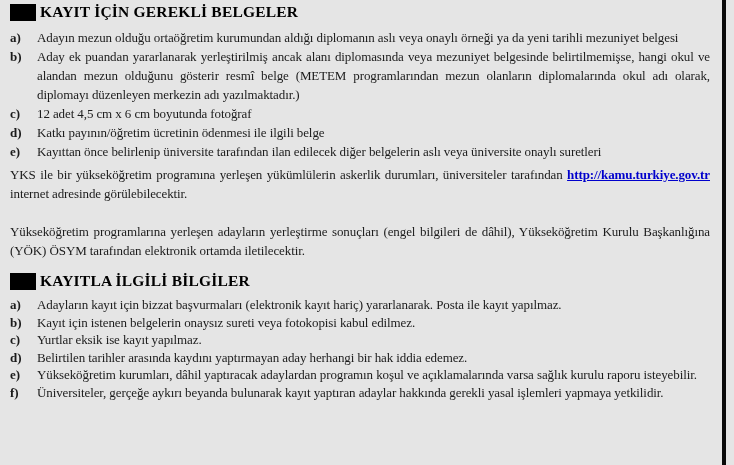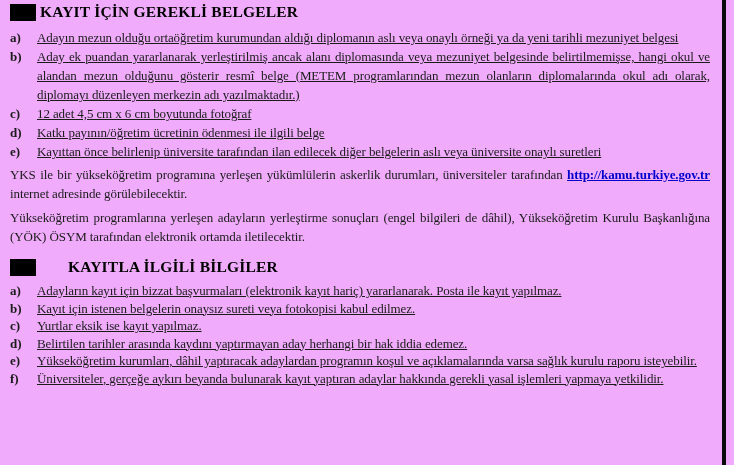--- a/index.html
+++ b/index.html
@@ -1,20 +1,20 @@
 <!DOCTYPE html>
 <html><head>
 <meta charset="utf-8">
 <style>
   html, body { margin: 0; padding: 0; background: #fff; }
   .page {
     position: relative;
     width: 734px;
     height: 465px;
-    background: #f0abfc;
+    background: #e5e5e5;
     overflow: hidden;
     font-family: "Liberation Serif", "DejaVu Serif", serif;
     font-size: 13px;
     line-height: 19px;
     color: #1b1b1b;
     letter-spacing: -0.1px;
   }
   .right-border {
     position: absolute;
     top: 0;
@@ -46,33 +46,32 @@
   .lettered-list { margin: 0; }
   .list-item { display: flex; }
   .item-letter {
     flex: 0 0 27px;
     width: 27px;
     font-weight: bold;
   }
   .item-text {
     flex: 1;
     text-align: justify;
-    text-decoration: underline;
   }
   .list-1 .list-item { line-height: 19px; }
   .list-2 .list-item { line-height: 17.5px; }
   .nowrap-line { white-space: nowrap; overflow: visible; }
   .para {
     text-align: justify;
     margin: 0;
   }
   .para-yks { margin-top: 4px; }
   .para-askerlik { margin-top: 7px; }
-  .para-yerlestirme { margin-top: 5px; }
-  .heading-2 { margin-top: 12px; margin-bottom: 6px; gap: 28px; }
+  .para-yerlestirme { margin-top: 19px; }
+  .heading-2 { margin-top: 12px; margin-bottom: 6px; }
   a.doc-link {
     color: #0000cc;
     font-weight: bold;
   }
 </style>
 </head>
 <body>
 
 <div class="page">
   <div class="right-border"></div>

